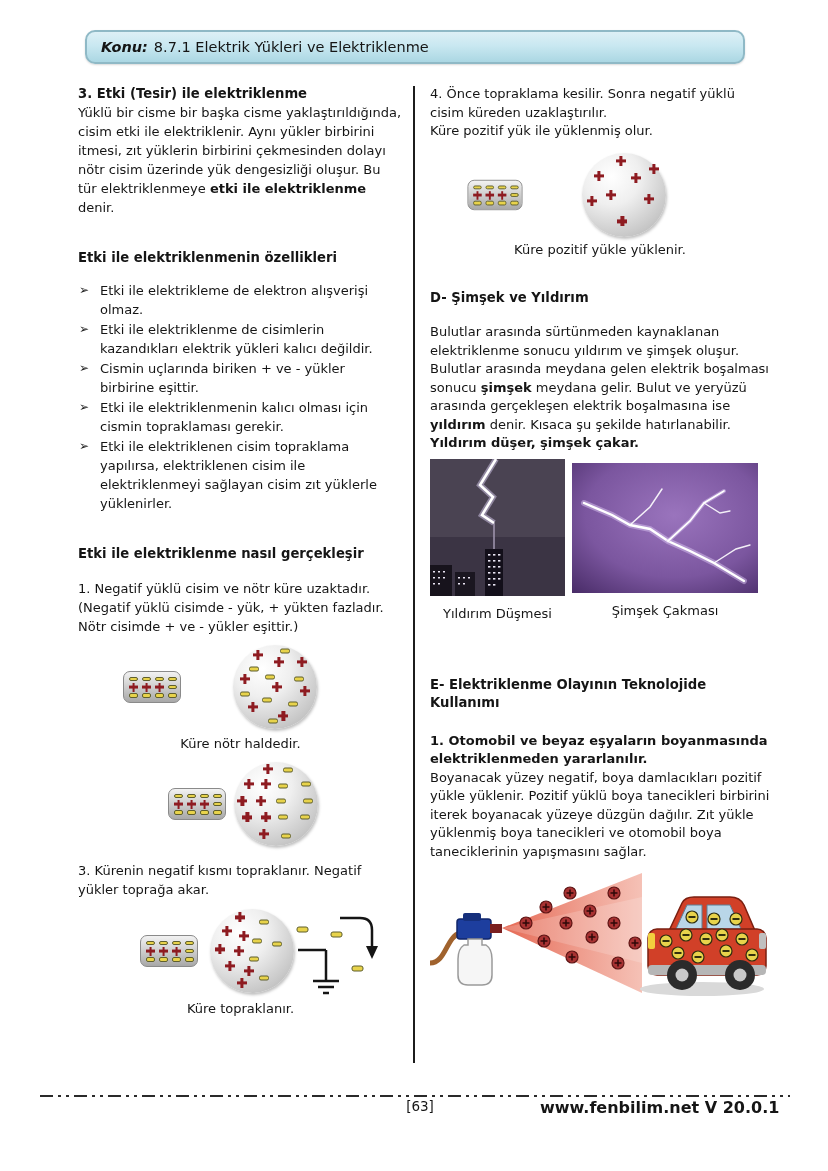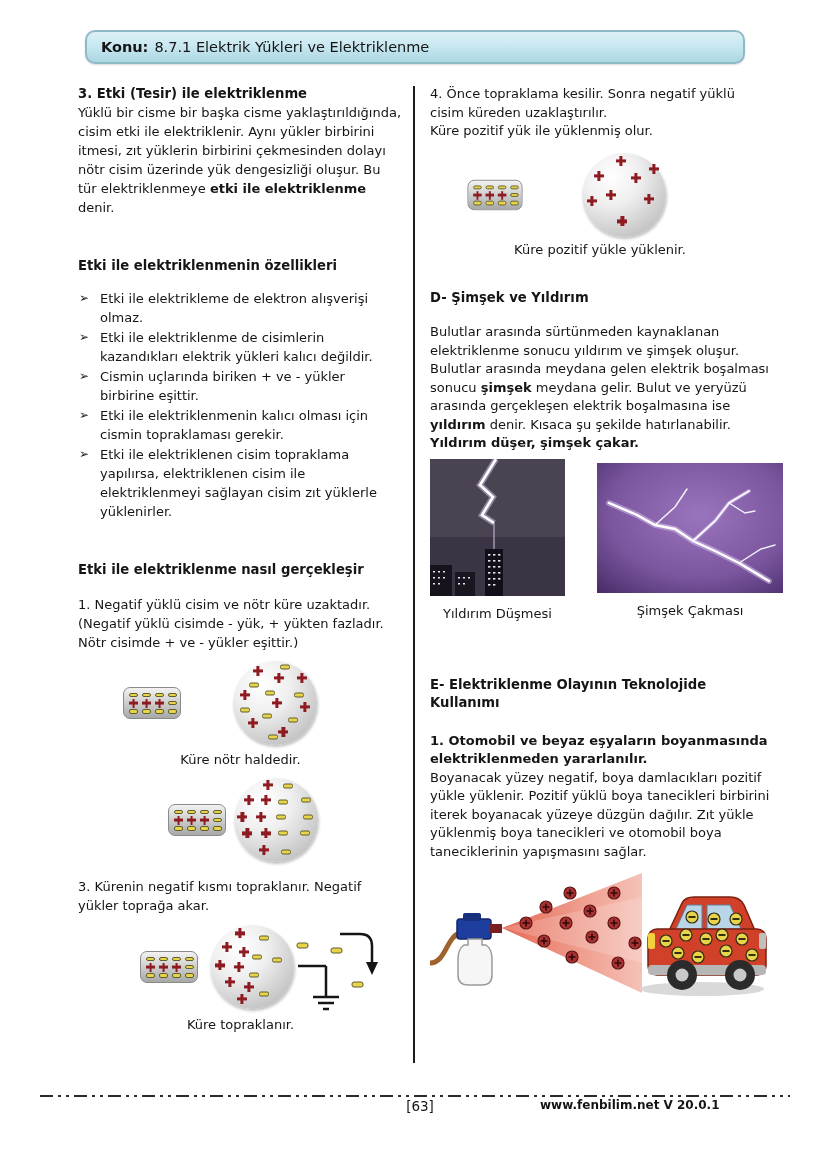--- a/index.html
+++ b/index.html
@@ -10,30 +10,30 @@
   }
   
   .header-box{
     position:absolute;left:85px;top:30px;width:660px;height:34px;
     border-radius:10px;box-sizing:border-box;
     border:2px solid var(--header-border,#8fb9c6);
     background:linear-gradient(to bottom,var(--header-bg-top,#ddf0f6) 0%,#c9e8f1 45%,var(--header-bg-bottom,#abd7e3) 100%);
     display:flex;align-items:center;padding:0 14px;font-size:14.5px;
     box-shadow:0 1px 2px rgba(0,0,0,.15);
   }
-  .header-box b{margin-right:6px;}
+  .header-box b{margin-right:6px;font-style:italic;}
   
   .col{position:absolute;top:85px;line-height:19px;}
   .col-left{left:78px;width:325px;}
   .col-right{left:430px;width:340px;line-height:18.5px;}
   .vdivider{position:absolute;left:413px;top:86px;width:2px;height:977px;background:#1c1c1c;}
   h3{font-size:13.2px;margin:0;line-height:18px;}
   p{margin:0;}
   .mt6{margin-top:6px}.mt10{margin-top:10px}.mt12{margin-top:12px}
-  .mt16{margin-top:16px}.mt20{margin-top:20px}.mt24{margin-top:40px}
+  .mt16{margin-top:16px}.mt20{margin-top:20px}.mt24{margin-top:32px}
   .mt30{margin-top:30px}.mt36{margin-top:52px}
   ul.props{list-style:none;margin:14px 0 0 0;padding:0;}
   ul.props li{position:relative;padding-left:22px;margin-bottom:1px;}
   ul.props li::before{content:"\27A2";position:absolute;left:1px;top:0;font-size:12px;color:#222;}
   .caption{text-align:center;font-size:13px;margin-top:2px;}
   
   .qp{position:absolute;width:10px;height:10px;transform:translate(-50%,-50%);}
   .qp::before{content:"";position:absolute;left:50%;top:0;width:32%;height:100%;transform:translateX(-50%);background:var(--plus-color,#8e1b21);}
   .qp::after{content:"";position:absolute;top:50%;left:0;width:100%;height:32%;transform:translateY(-50%);background:var(--plus-color,#8e1b21);}
   .qm{position:absolute;width:10px;height:5px;transform:translate(-50%,-50%);
@@ -45,27 +45,27 @@
   
   .diag{display:flex;align-items:center;}
   .rod{width:58px;height:32px;flex:none;border-radius:7px;border:1px solid #8a8a8a;
        background:linear-gradient(to bottom,#f2f2f2 0%,#d9d9d9 35%,#a8a8a8 100%);
        display:flex;flex-direction:column;justify-content:space-between;
        padding:3px 5px;box-sizing:border-box;}
   .rod-row{display:flex;gap:4px;align-items:center;height:9px;}
   .sphere{width:84px;height:84px;flex:none;border-radius:50%;position:relative;
       background:radial-gradient(circle at 35% 28%,#ffffff 0%,#efefef 35%,#c7c7c7 75%,#a6a6a6 100%);
       box-shadow:1px 2px 3px rgba(0,0,0,.25);}
-  .figure-row{display:flex;gap:32px;align-items:flex-start;}
+  .figure-row{display:flex;gap:7px;align-items:flex-start;}
   figure{margin:0;}
   figcaption{text-align:center;font-size:13px;margin-top:4px;}
   
   .footer-line{position:absolute;left:40px;top:1086px;}
   .footer-page{position:absolute;left:380px;top:1098px;width:80px;text-align:center;font-size:13.5px;}
-  .footer-site{position:absolute;left:540px;top:1098px;font-size:12px;font-weight:bold;}
+  .footer-site{position:absolute;left:540px;top:1098px;font-size:16px;font-weight:bold;}
 </style>
 </head>
 <body>
 
 <div class="header-box">
   <b>Konu:</b>
   <span>8.7.1 Elektrik Yükleri ve Elektriklenme</span>
 </div>
 
 <div class="vdivider"></div>

